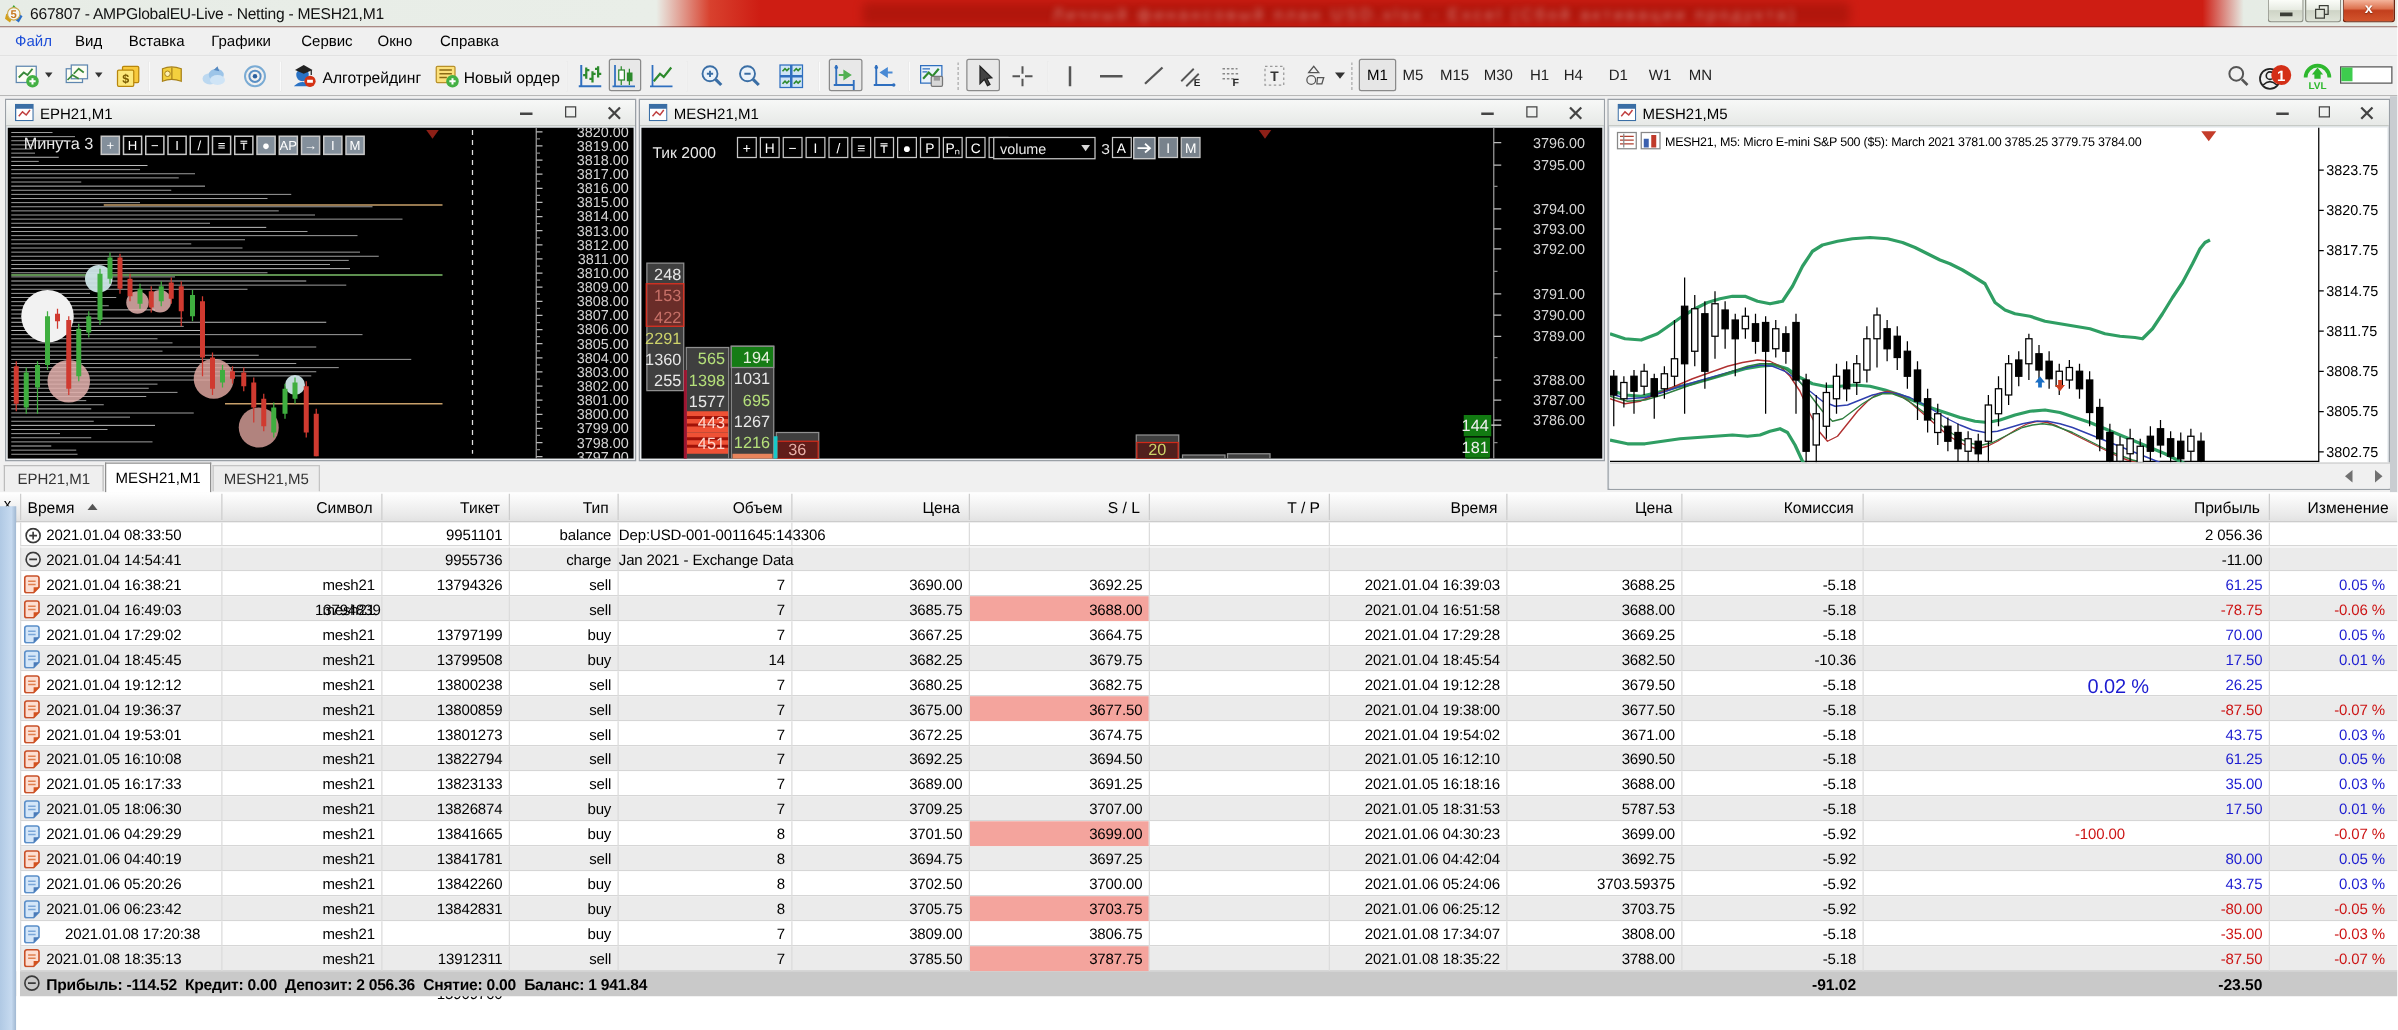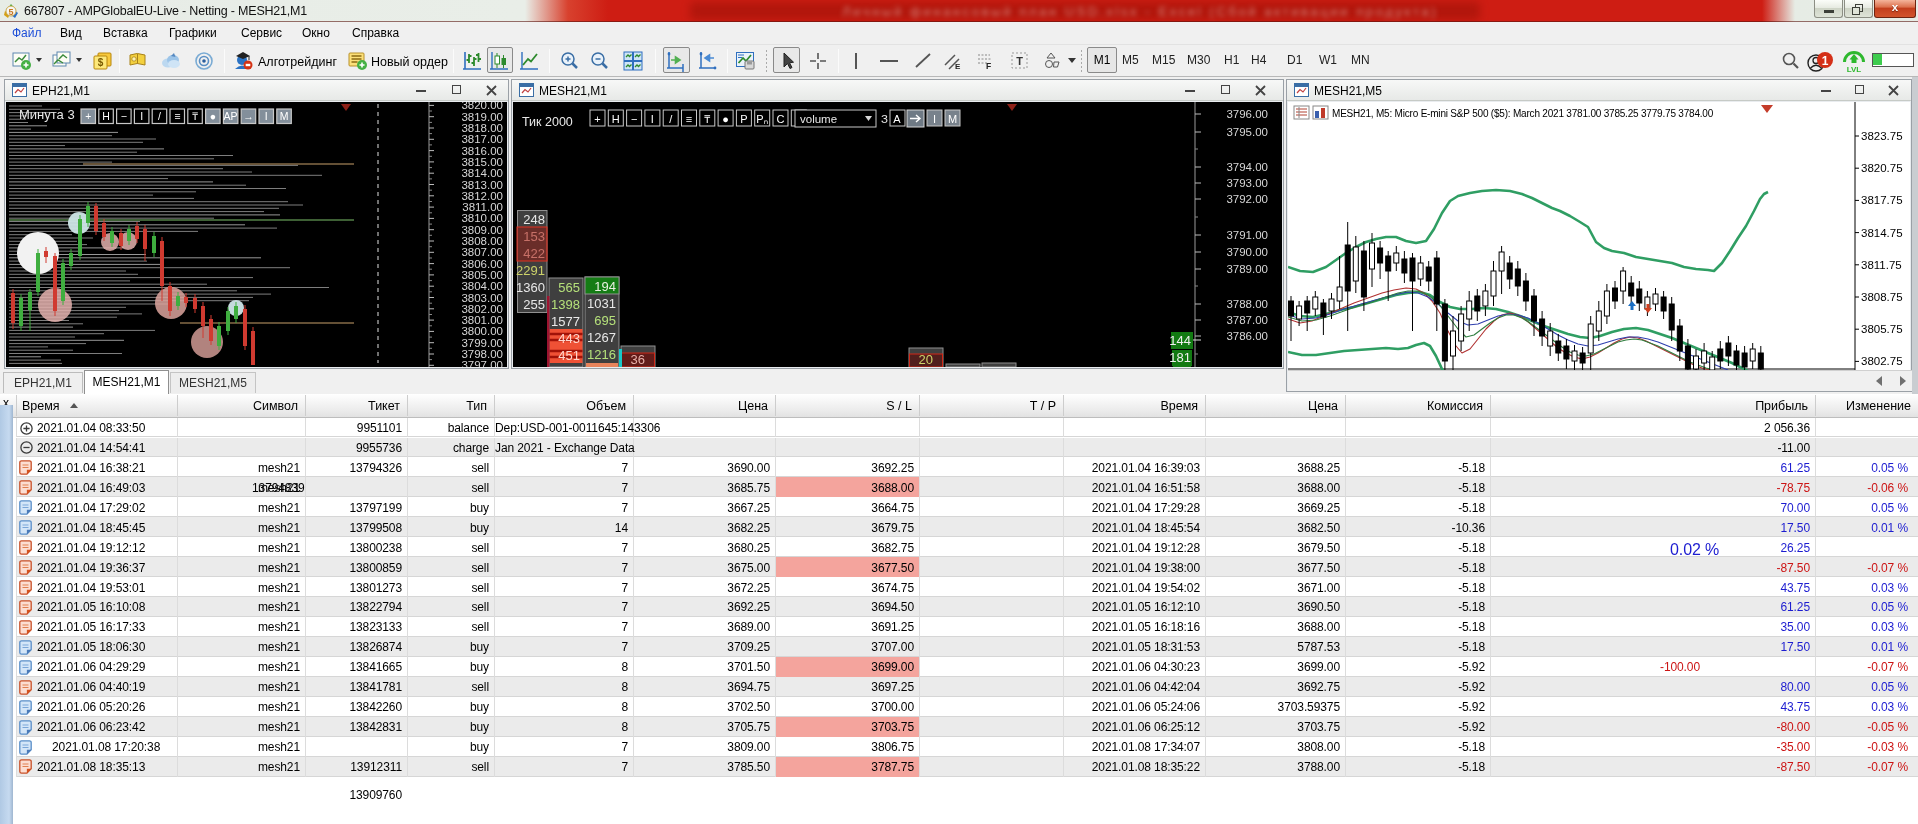--- a/index.html
+++ b/index.html
@@ -1353,15 +1353,24 @@
 <div class="abs" style="left:252px;top:366.2px;width:150px;font-size:12px;letter-spacing:-0.1px;color:#000;color:#000;text-align:right;">13912311</div>
 <div class="abs" style="left:339px;top:366.2px;width:150px;font-size:12px;letter-spacing:-0.1px;color:#000;color:#000;text-align:right;">sell</div>
 <div class="abs" style="left:478px;top:366.2px;width:150px;font-size:12px;letter-spacing:-0.1px;color:#000;color:#000;text-align:right;">7</div>
 <div class="abs" style="left:620px;top:366.2px;width:150px;font-size:12px;letter-spacing:-0.1px;color:#000;color:#000;text-align:right;">3785.50</div>
 <div class="abs" style="left:764px;top:366.2px;width:150px;font-size:12px;letter-spacing:-0.1px;color:#000;color:#000;text-align:right;">3787.75</div>
 <div class="abs" style="left:1030px;top:366.2px;width:170px;font-size:12px;letter-spacing:-0.1px;color:#000;color:#000;text-align:right;">2021.01.08 18:35:22</div>
 <div class="abs" style="left:1190px;top:366.2px;width:150px;font-size:12px;letter-spacing:-0.1px;color:#000;color:#000;text-align:right;">3788.00</div>
 <div class="abs" style="left:1335px;top:366.2px;width:150px;font-size:12px;letter-spacing:-0.1px;color:#000;color:#000;text-align:right;">-5.18</div>
 <div class="abs" style="left:1660px;top:366.2px;width:150px;font-size:12px;letter-spacing:-0.1px;color:#000;color:#cc1414;text-align:right;">-87.50</div>
 <div class="abs" style="left:1758px;top:366.2px;width:150px;font-size:12px;letter-spacing:-0.1px;color:#000;color:#cc1414;text-align:right;">-0.07 %</div>
+<div class="abs" style="left:0px;top:383.0px;width:1918px;height:19.8px;background:#c9c9c9;">
+<svg class="abs" width="13" height="13" viewBox="0 0 13 13" style="left:19px;top:3px;">
+          <circle cx="6.5" cy="6.5" r="5.6" fill="none" stroke="#3a3a3a" stroke-width="1.3"></circle>
+          <path d="M3.4 6.5 H9.6" stroke="#3a3a3a" stroke-width="1.3"></path>
+        </svg>
+<div class="abs" style="left:37px;top:3.5px;font-size:12.5px;letter-spacing:-0.2px;font-weight:bold;color:#000;">Прибыль: -114.52&nbsp;&nbsp;Кредит: 0.00&nbsp;&nbsp;Депозит: 2 056.36&nbsp;&nbsp;Снятие: 0.00&nbsp;&nbsp;Баланс: 1 941.84</div>
+<div class="abs" style="left:1335px;top:3.5px;width:150px;font-size:12.5px;font-weight:bold;color:#000;text-align:right;">-91.02</div>
+<div class="abs" style="left:1660px;top:3.5px;width:150px;font-size:12.5px;font-weight:bold;color:#000;text-align:right;">-23.50</div>
+</div>
 <div class="abs" style="left:0;top:11px;width:13px;height:419px;background:linear-gradient(90deg,#b0c9e4,#c6daf0 70%,#9fb6d0);"></div>
 <div class="abs" style="left:13px;top:23.5px;width:3px;height:406.5px;background:#fff;"></div>
 </div>
 </div>
 </body></html>

